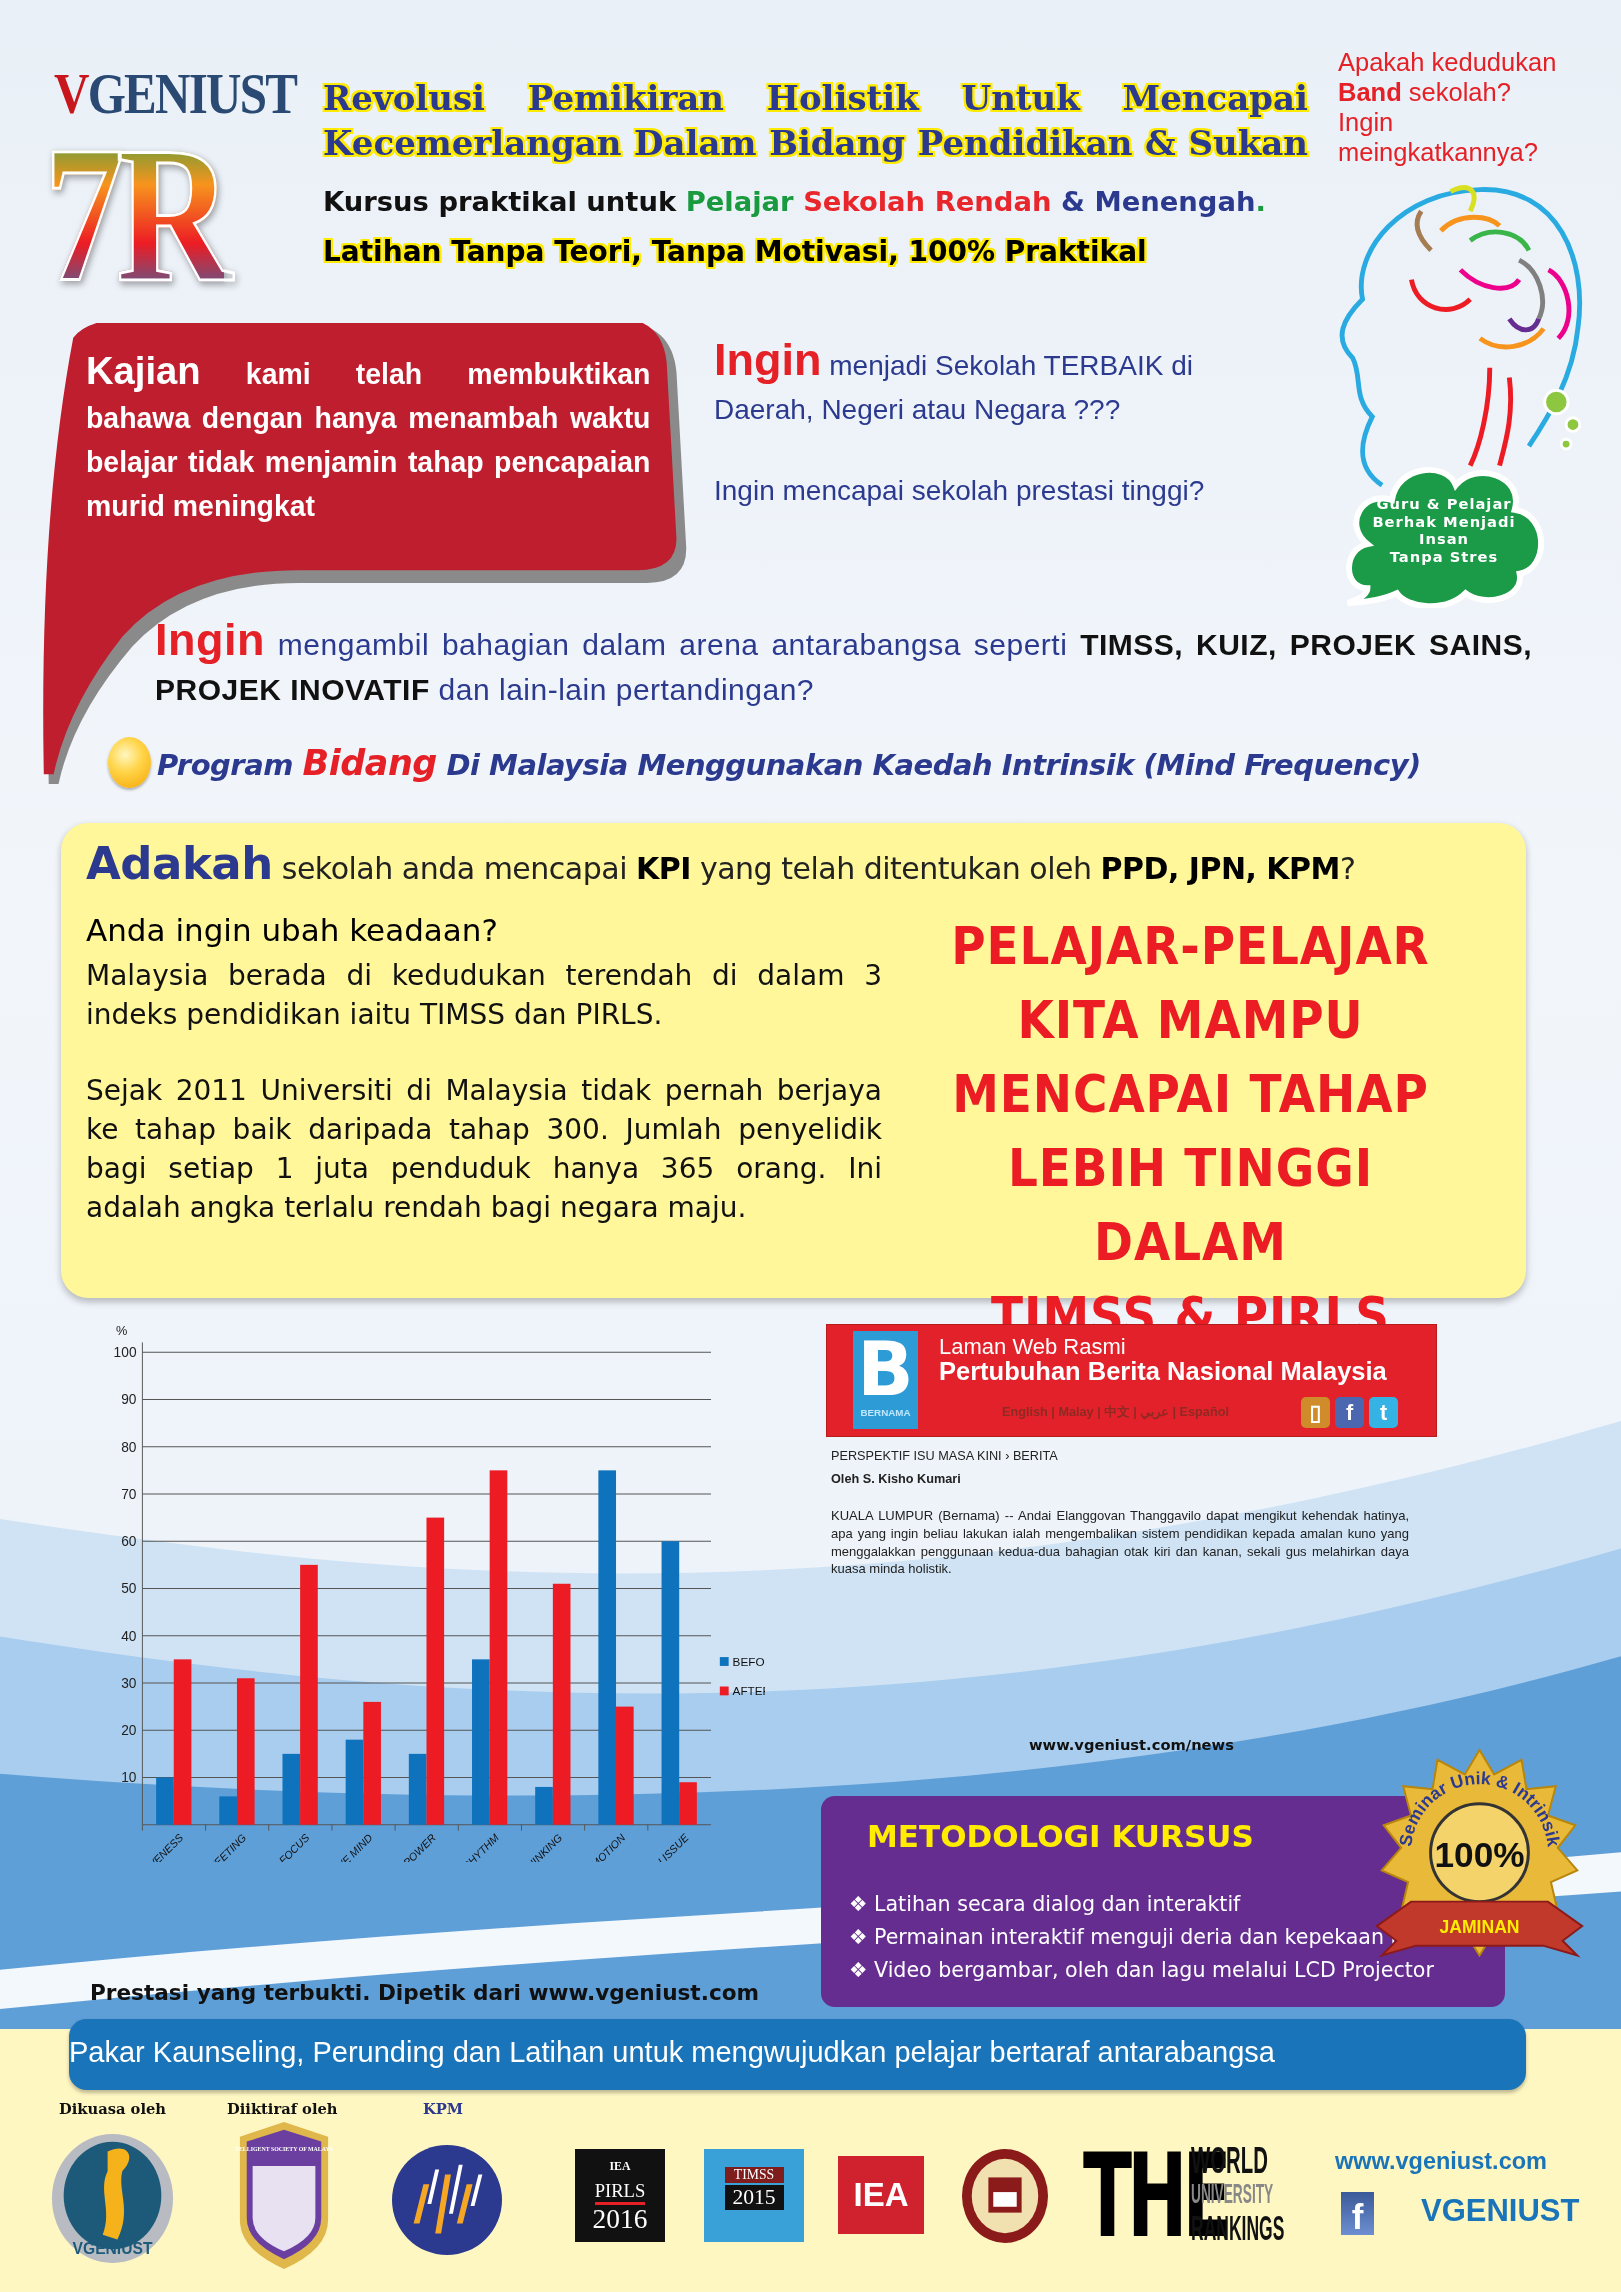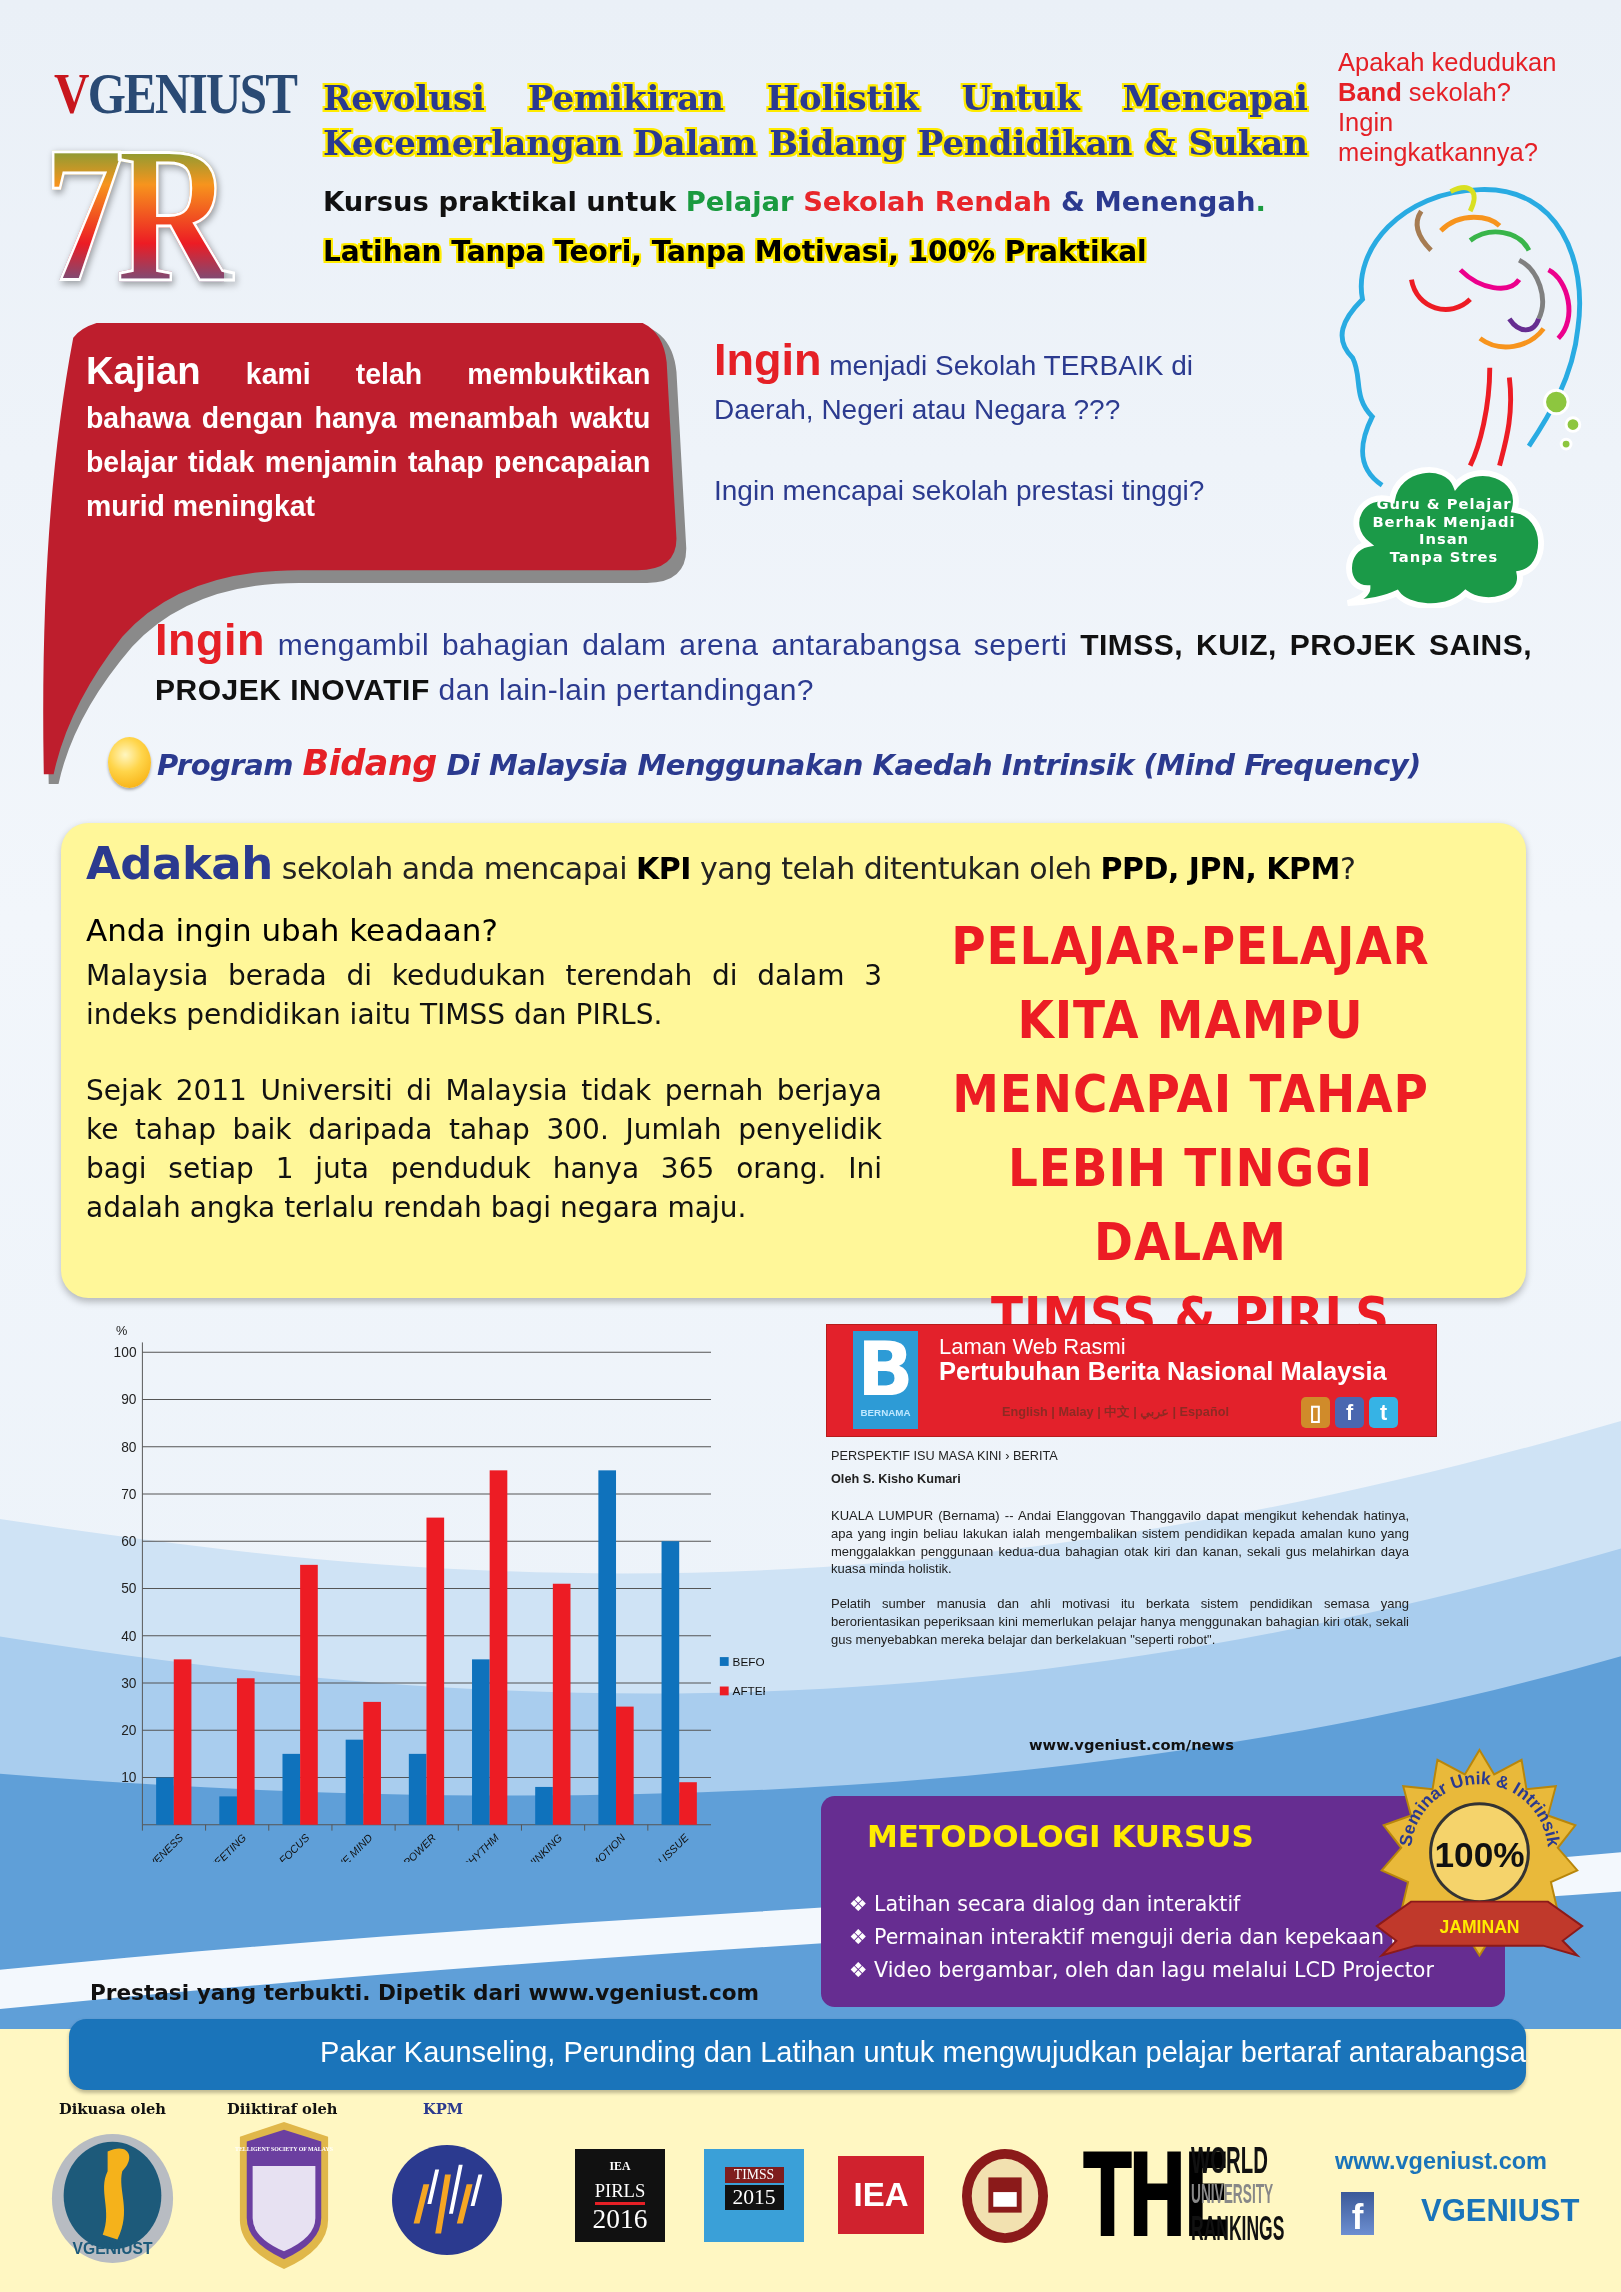--- a/index.html
+++ b/index.html
@@ -64,21 +64,21 @@
 #art p+p{margin-top:17.6px}
 #artlink{left:1029px;top:1736px;font-family:"DejaVu Sans",sans-serif;font-weight:bold;font-size:14.7px;color:#111}
 
 #meto{left:821px;top:1796px;width:684px;height:211px;background:#662d91;border-radius:13.7px}
 #metotitle{left:867px;top:1818px;font-family:"DejaVu Sans",sans-serif;font-weight:bold;font-size:31px;color:#ffec00}
 .mli{position:absolute;left:849px;font-family:"DejaVu Sans",sans-serif;font-size:20.6px;color:#fff}
 #seal{left:1367px;top:1745px;width:225px;height:235px}
 
 #yellowfoot{left:0;top:2029px;width:1621px;height:264px;background:#fff7c2}
 #bluebar{left:69px;top:2019px;width:1457px;height:71px;background:#1a74ba;border-radius:17.6px;box-shadow:0 2.9px 3.9px rgba(0,0,0,.25)}
-#bluetxt{left:69px;top:2036px;width:1457px;text-align:right;color:#fff;font-size:29px}
+#bluetxt{left:69px;top:2036px;width:1457px;text-align:left;color:#fff;font-size:29px}
 .flab{position:absolute;top:2100px;font-family:"DejaVu Serif",serif;font-weight:bold;font-size:14.7px;color:#111}
 #web{left:1335px;top:2148px;font-weight:bold;font-size:23.5px;color:#1a74ba}
 #fbtxt{left:1421px;top:2193px;font-weight:bold;font-size:31px;color:#1a74ba}
 #fbicon{left:1341px;top:2192px;width:33px;height:43px;background:linear-gradient(180deg,#3b5998,#6d8fd1);color:#fff;font-weight:bold;font-size:35px;text-align:center;line-height:49px}
 </style>
 </head>
 <body>
 
 <svg class="wave" style="top:1225px;height:882px" viewBox="0 0 1654 900" preserveAspectRatio="none">
   <path d="M0 300 C400 360 900 420 1654 200 L1654 900 L0 900Z" fill="#cfe3f5"></path>
@@ -229,21 +229,20 @@
 <div class="abs" id="bl1">Laman Web Rasmi</div>
 <div class="abs" id="bl2">Pertubuhan Berita Nasional Malaysia</div>
 <div class="abs" id="bl3">English | Malay | 中文 | عربي | Español</div>
 <div class="sq" style="left:1301px;background:#d08b2a">▯</div>
 <div class="sq" style="left:1335px;background:#4a67b0">f</div>
 <div class="sq" style="left:1369px;background:#36b3e5">t</div>
 <div class="abs" id="art">
   <div class="cat">PERSPEKTIF ISU MASA KINI › BERITA</div>
   <div class="by">Oleh S. Kisho Kumari</div>
   <p>KUALA LUMPUR (Bernama) -- Andai Elanggovan Thanggavilo dapat mengikut kehendak hatinya, apa yang ingin beliau lakukan ialah mengembalikan sistem pendidikan kepada amalan kuno yang menggalakkan penggunaan kedua-dua bahagian otak kiri dan kanan, sekali gus melahirkan daya kuasa minda holistik.</p>
-  <p>Pelatih sumber manusia dan ahli motivasi itu berkata sistem pendidikan semasa yang berorientasikan peperiksaan kini memerlukan pelajar hanya menggunakan bahagian kiri otak, sekali gus menyebabkan mereka belajar dan berkelakuan "seperti robot".</p>
 </div>
 <div class="abs" id="artlink">www.vgeniust.com/news</div>
 
 <div class="abs" id="meto"></div>
 <div class="abs" id="metotitle">METODOLOGI KURSUS</div>
 <div class="mli" style="top:1892px">❖ Latihan secara dialog dan interaktif</div>
 <div class="mli" style="top:1925px">❖ Permainan interaktif menguji deria dan kepekaan minda</div>
 <div class="mli" style="top:1958px">❖ Video bergambar, oleh dan lagu melalui LCD Projector</div>
 <svg class="abs" id="seal" viewBox="0 0 230 240">
   <defs>

